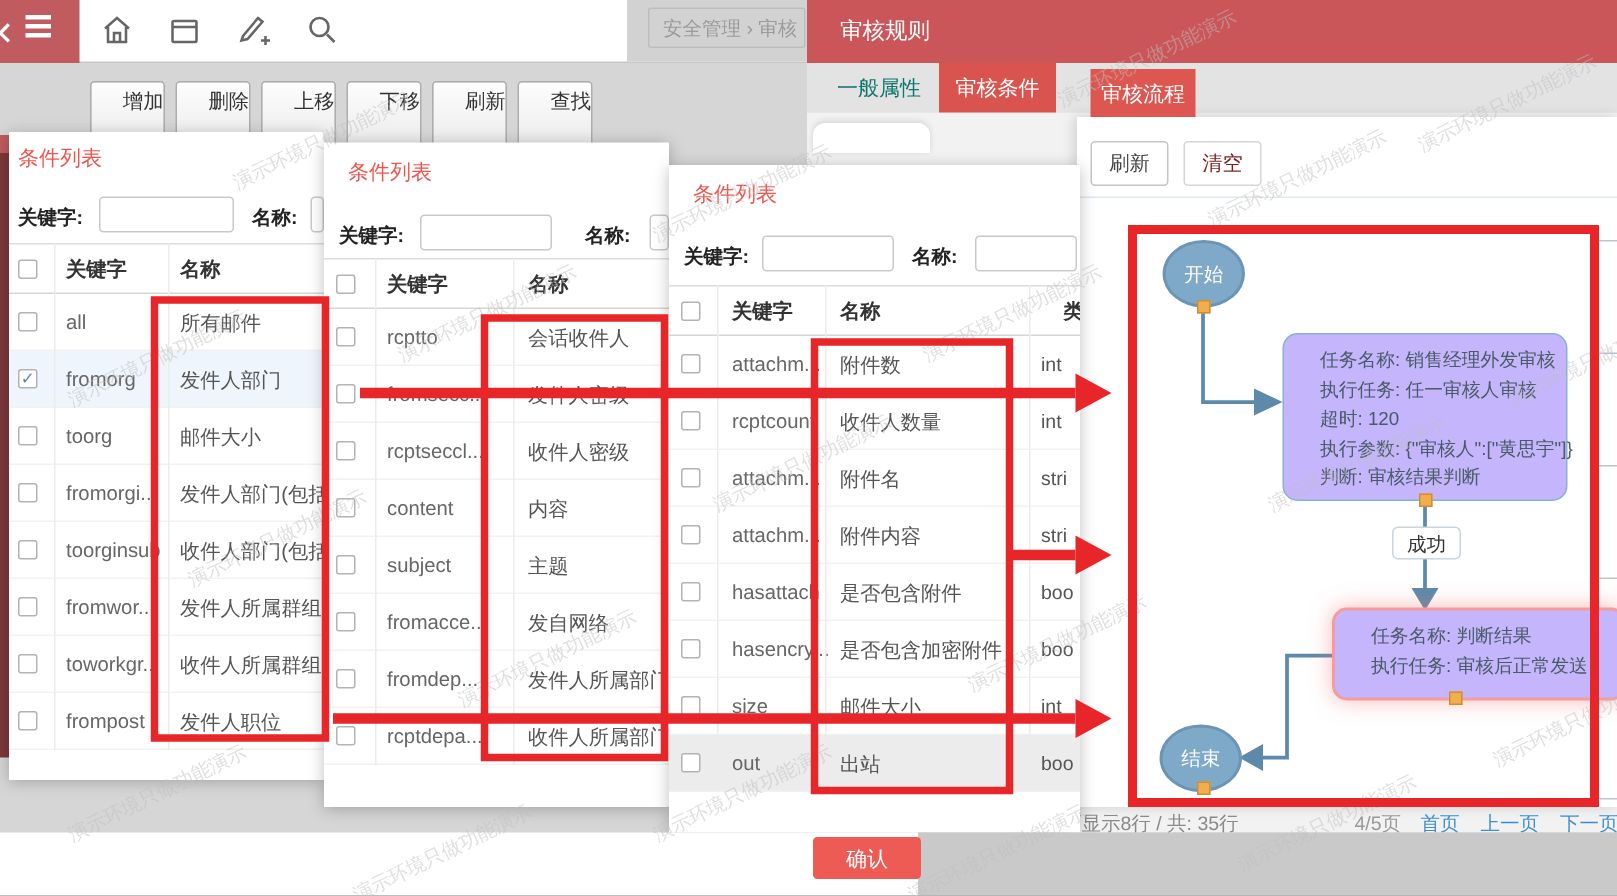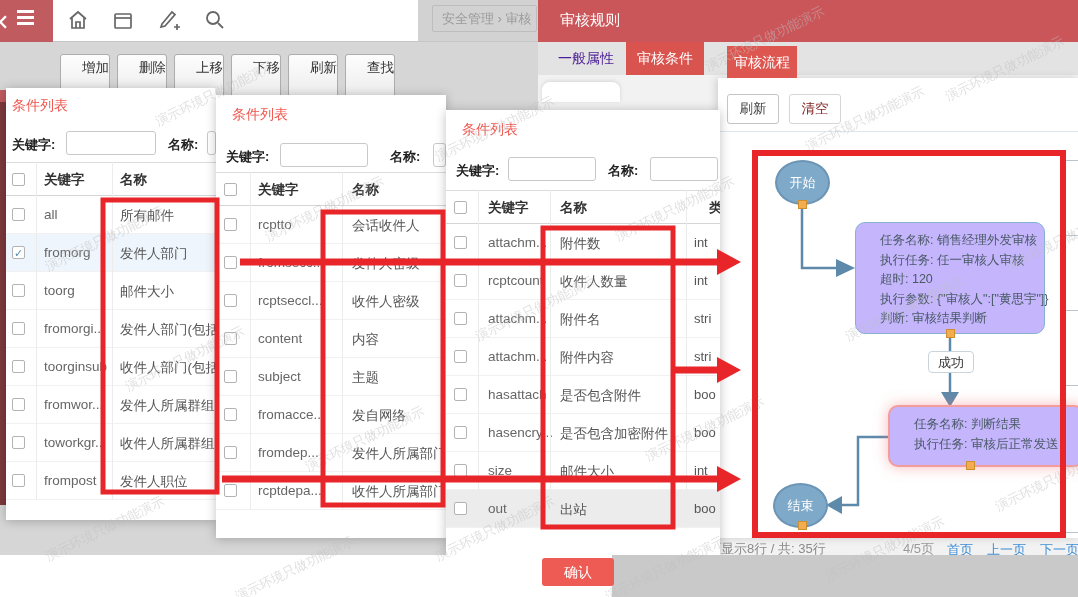--- a/index.html
+++ b/index.html
@@ -82,21 +82,21 @@
       <div class="tbtn" style="left: 231px;">下移</div>
       <div class="tbtn" style="left: 288px;">刷新</div>
       <div class="tbtn" style="left: 345px;">查找</div>
     </div>
 
   <div class="abs" style="left:538px;top:0;width:540px;height:42px;background:#ca565a;">
     <span style="position:absolute;left:22px;top:11px;color:#fff;font-size:15px;">审核规则</span>
   </div>
   <div class="abs" style="left:538px;top:42px;width:540px;height:33px;background:#e3e3e3;"></div>
   <div class="abs" style="left:538px;top:75px;width:540px;height:480px;background:#f2f2f2;"></div>
-  <div class="abs tab" style="left:550px;top:42px;width:72px;height:33px;line-height:33px;color:#4c1d95;">一般属性</div>
+  <div class="abs tab" style="left:550px;top:42px;width:72px;height:33px;line-height:33px;color:#0f766e;">一般属性</div>
   <div class="abs tab red" style="left:626px;top:42px;width:78px;height:33px;line-height:33px;">审核条件</div>
   <div class="abs" style="left:542px;top:82px;width:78px;height:20px;background:#fff;border-radius:8px 8px 0 0;box-shadow:0 -1px 4px rgba(0,0,0,.12);"></div>
 
   <div class="abs card" style="left:718px;top:78px;width:360px;height:460px;box-shadow:-2px 0 8px rgba(0,0,0,.15);"></div>
   <div class="abs tab red" style="left:727px;top:46px;width:70px;height:32px;line-height:32px;background:#dd5750;">审核流程</div>
   <div class="abs fbtn" style="left:727px;top:94px;width:52px;height:30px;">刷新</div>
   <div class="abs fbtn" style="left:789px;top:94px;width:52px;height:30px;border-color:#d5d5d5;color:#7f1d1d;">清空</div>
   <div class="abs" style="left:718px;top:131px;width:360px;height:1px;background:#dde7ed;"></div>
   <div class="abs" style="left:1066px;top:132px;width:12px;height:406px;">
     <div style="position:absolute;top:28px;width:12px;height:1px;background:#b9c4cc;"></div>

